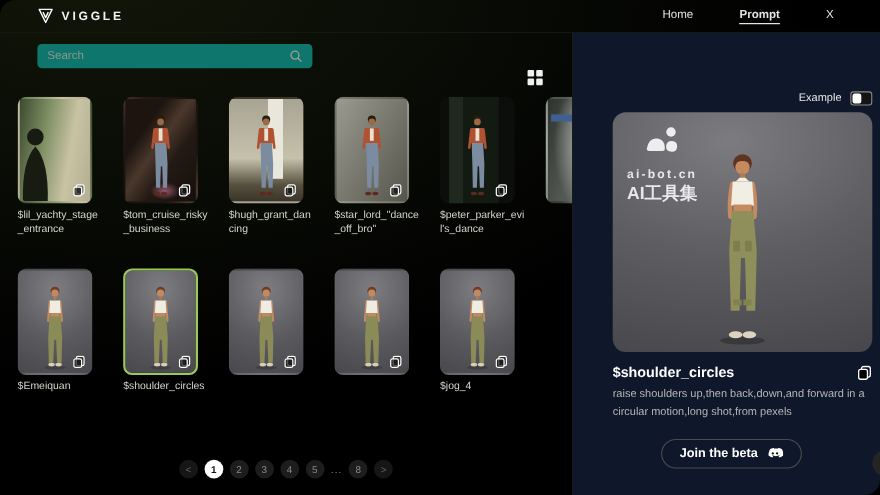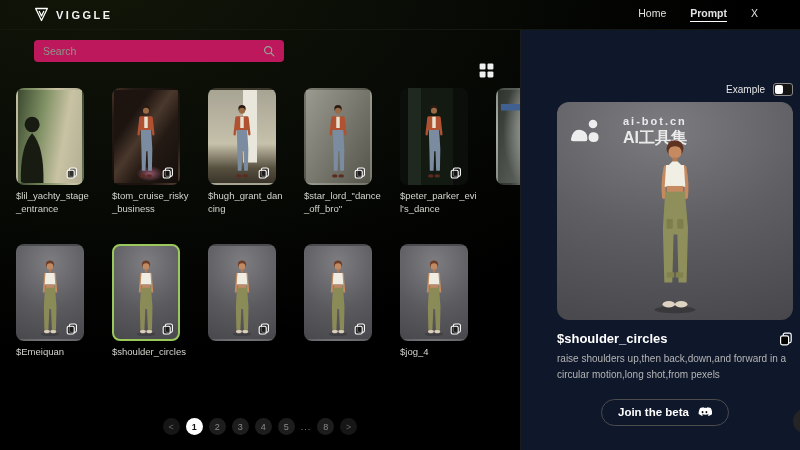--- a/index.html
+++ b/index.html
@@ -1,42 +1,43 @@
 <!DOCTYPE html>
 <html style="--accent: #9bc85a;"><head>
 <meta charset="utf-8">
 <style>
   * { margin:0; padding:0; box-sizing:border-box; }
   html,body { background:#000; }
   .app {
     position:relative; width:800px; height:450px; overflow:hidden;
     font-family:"Liberation Sans", sans-serif; color:#e8e8e8;
     background:#000;
+    border-radius:14px;
   }
   .app::before{
     content:""; position:absolute; inset:0;
     background:radial-gradient(900px 520px at 12% -5%, #121608 0%, #070905 45%, #000 72%);
   }
   
   header{
     position:absolute; top:0; left:0; width:800px; height:30px;
     display:flex; align-items:center; justify-content:space-between;
     padding:0 42px 0 34px; border-bottom:1px solid #15180f; z-index:5;
   }
   .brand{ display:flex; align-items:center; gap:7px; }
   .brand svg{ width:15px; height:15px; }
   .brand-name{ font-size:11px; font-weight:bold; letter-spacing:2.5px; color:#f2f2f2; }
   .nav-links{ display:flex; gap:24px; align-items:center; }
-  .nav-link{ font-size:10.5px; color:#e2e2e2; cursor:pointer; padding-bottom:2px; border-bottom:1.5px solid transparent; }
+  .nav-link{ font-size:10.5px; color:#e2e2e2; cursor:pointer; padding-bottom:2px; border-bottom:1.5px solid transparent;margin-left:18px; }
   .nav-link.active{ font-weight:bold; border-bottom-color:#fff; }
   
   .left{ position:absolute; top:30px; left:0; width:520px; height:420px; z-index:4; }
   .search-box{
     position:absolute; left:34px; top:10px; width:250px; height:22px;
-    background:#be185d; border-radius:4px; display:flex; align-items:center; padding:0 9px;
+    background:#0f766e; border-radius:4px; display:flex; align-items:center; padding:0 9px;
   }
   .search-box input{
     flex:1; background:transparent; border:none; outline:none;
     font-family:"Liberation Sans",sans-serif; font-size:10.5px; color:#cfd3c9;
   }
   .search-box input::placeholder{ color:#8f968a; }
   .search-box svg{ width:12px; height:12px; flex:none; }
   .grid-toggle{ position:absolute; right:25px; top:32px; width:17px; height:17px; cursor:pointer; }
   
   .grid{
@@ -96,21 +97,21 @@
   }
   .toggle{
     width:20px; height:13px; border-radius:3px; background:#141414; border:1px solid #8a8a8a;
     position:relative; cursor:pointer;
   }
   .toggle .knob{ position:absolute; left:1px; top:1px; width:8px; height:9px; border-radius:2px; background:#fff; }
   .preview-card{
     position:relative; margin-top:6px; width:236px; height:218px; border-radius:12px; overflow:hidden;
     background:radial-gradient(130% 95% at 45% 12%, #7b7b80 0%, #5e5e63 48%, #47474c 100%);
   }
-  .watermark{ position:absolute; top:13px; left:13px; display:flex; align-items:center; gap:23px; color:rgba(255,255,255,.85); }
+  .watermark{ position:absolute; top:13px; left:13px; display:flex; align-items:center; gap:12px; color:rgba(255,255,255,.85);flex-direction:column; }
   .watermark svg{ width:30px; height:26px; }
   .wm1{ font-size:11px; font-weight:bold; letter-spacing:2px; }
   .wm2{ font-size:16px; font-weight:bold; margin-top:1px; }
   .preview-fig{ position:absolute; bottom:5px; left:50%; transform:translateX(-50%); height:178px; }
   .title-row{ margin-top:11px; width:236px; display:flex; justify-content:space-between; align-items:center; }
   .title-row h2{ font-size:13px; font-weight:bold; color:#fff; }
   .title-row .copy2{ width:14px; height:14px; cursor:pointer; }
   .desc{ margin-top:5px; width:234px; font-size:10px; line-height:1.55; color:#b5b5b5; }
   .join-btn{
     margin:17px 0 0 44px; display:inline-flex; align-items:center; gap:8px;

